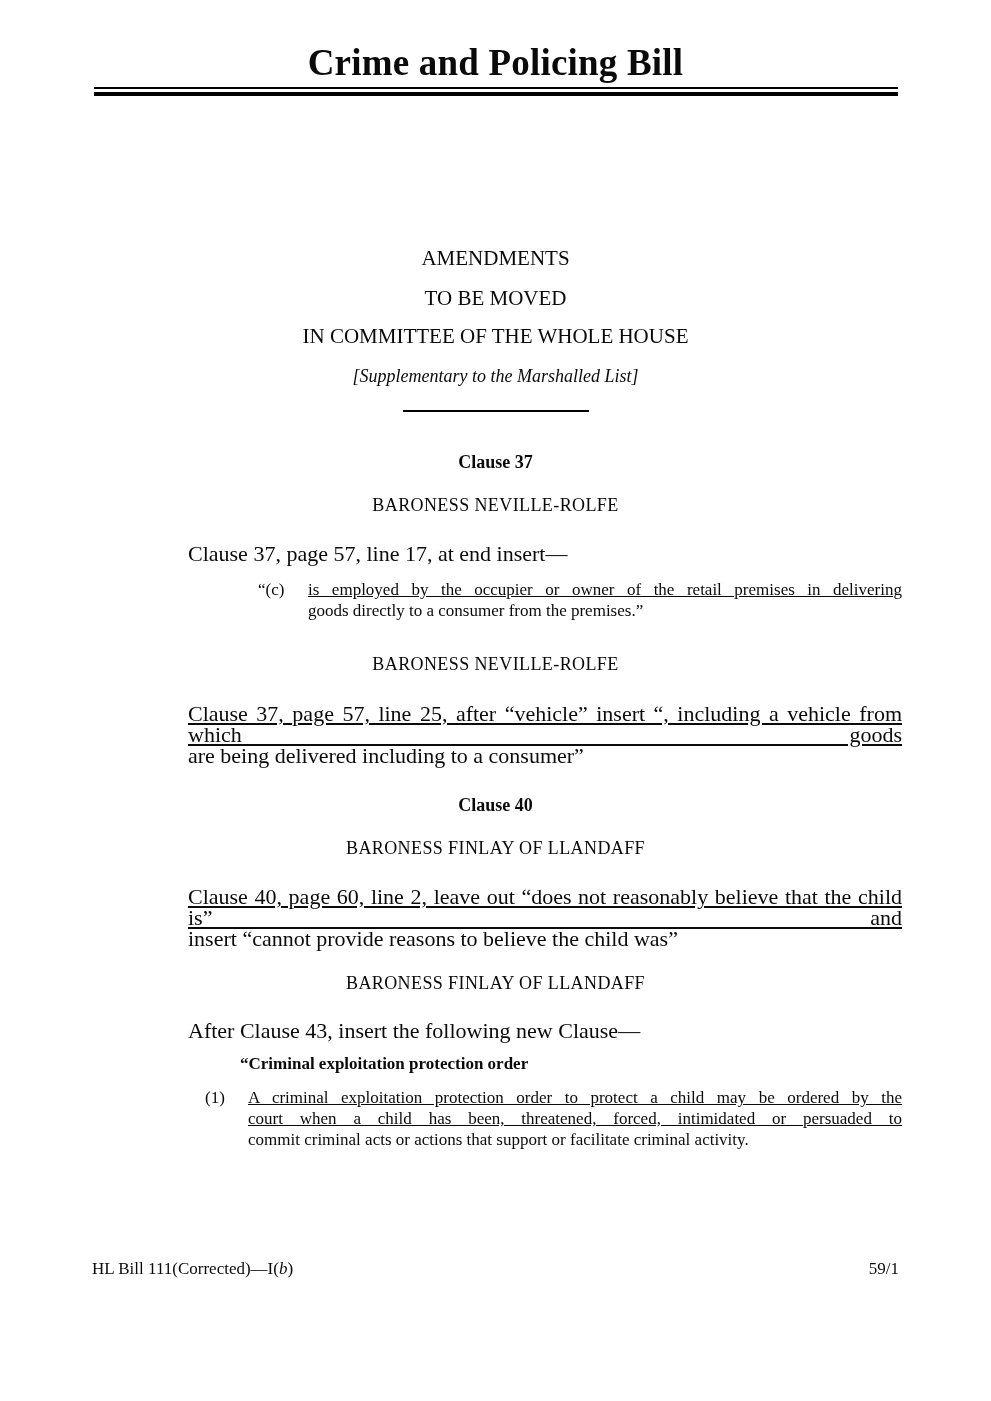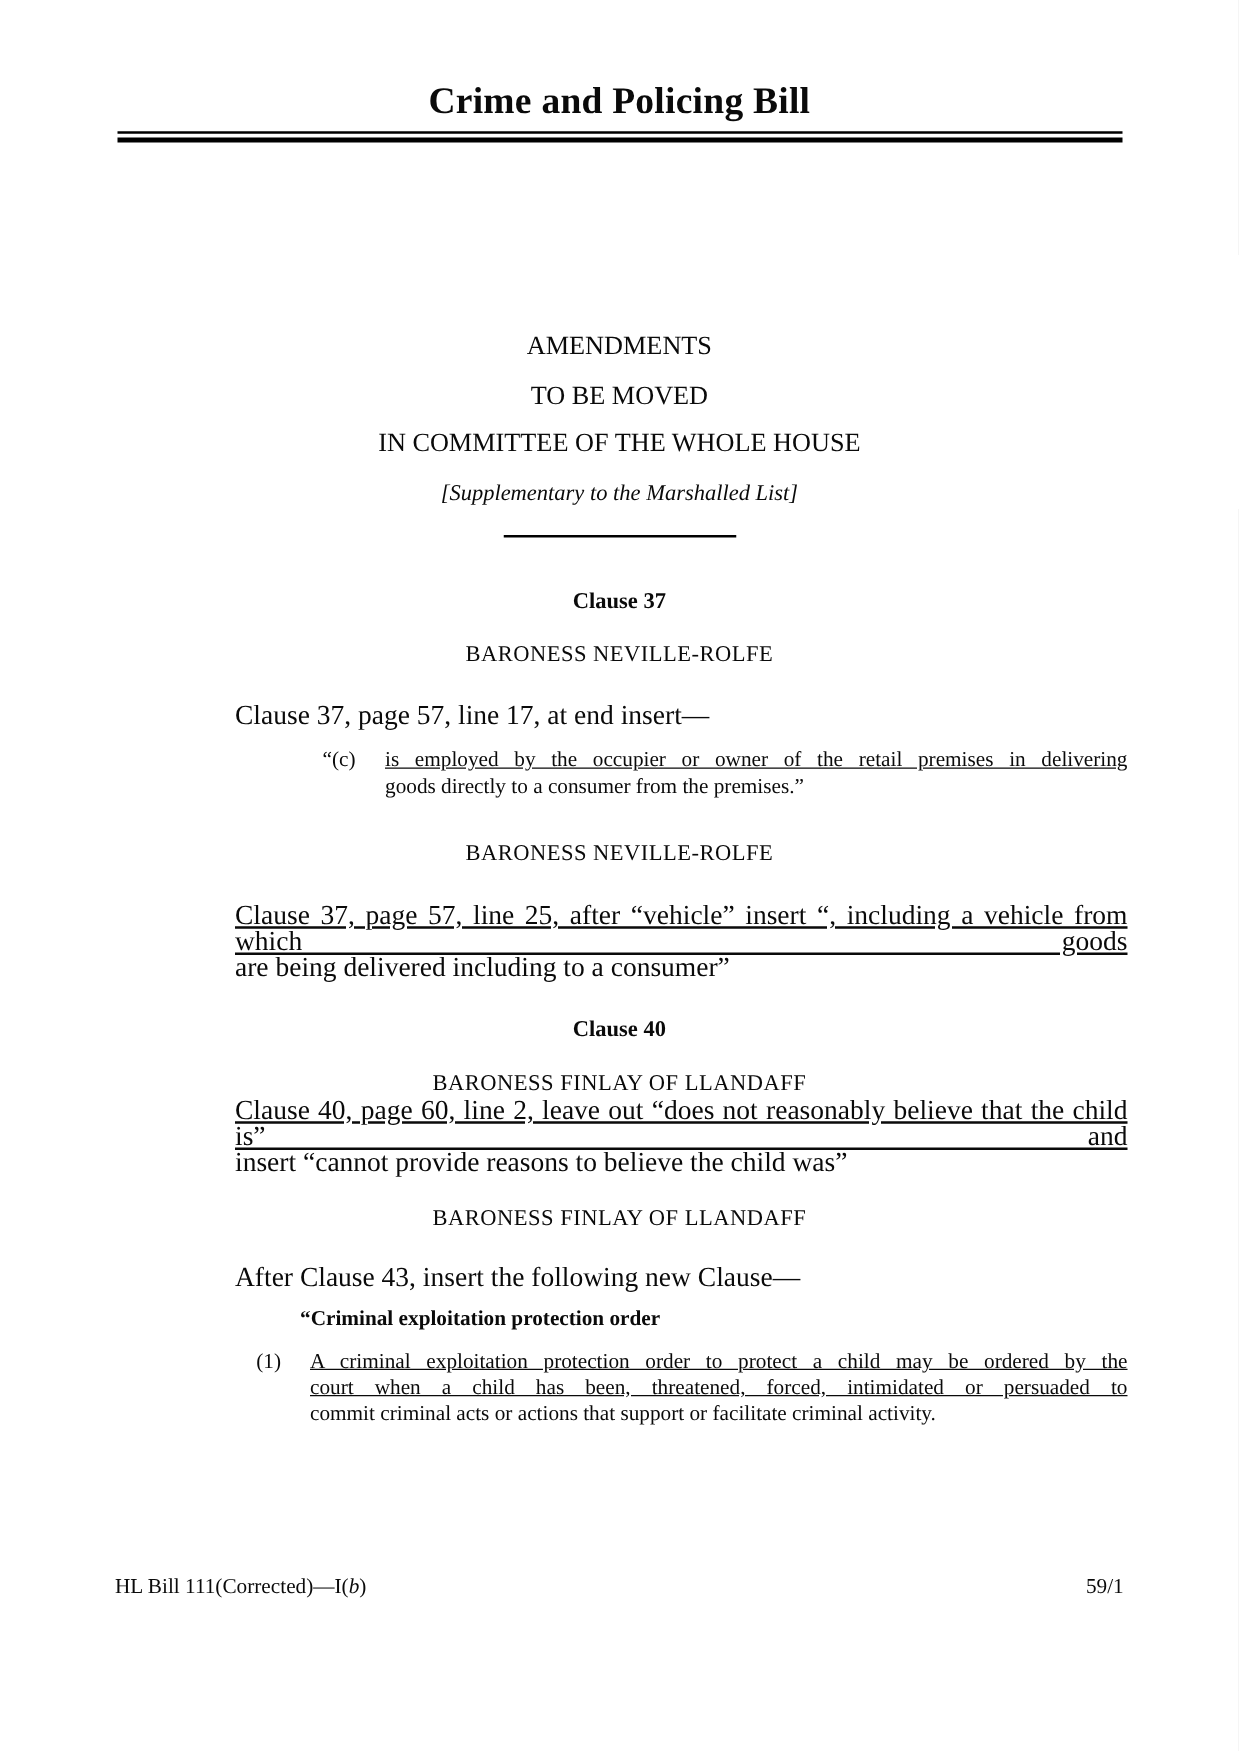--- a/index.html
+++ b/index.html
@@ -7,23 +7,23 @@
     position: relative;
     width: 991px;
     height: 1401px;
     background: #ffffff;
     margin: 0 auto;
     font-family: "Liberation Serif", "DejaVu Serif", serif;
     color: #0a0a0a;
     overflow: hidden;
   }
   .bill-title {
-    padding-top: 62px;
+    padding-top: 44px;
     text-align: center;
-    font-size: 30px;
+    font-size: 37px;
     font-weight: bold;
     line-height: 38px;
     letter-spacing: 0.2px;
   }
   .double-rule {
     width: 804px;
     height: 3px;
     margin: 5px auto 0 auto;
     border-top: 2px solid #000;
     border-bottom: 4px solid #000;
@@ -61,21 +61,21 @@
     letter-spacing: 0.4px;
   }
   .ch-37   { margin-top: 39px; }
   .sp-1    { margin-top: 21px; }
   .instr-1 { margin-top: 27px; }
   .sub-c   { margin-top: 15px; }
   .sp-2    { margin-top: 32px; }
   .par-2   { margin-top: 28px; }
   .ch-40   { margin-top: 28px; }
   .sp-3    { margin-top: 21px; }
-  .par-3   { }
+  .par-3   { margin-top: 27px; }
   .ch-43   { margin-top: 28px; }
   .sp-4    { margin-top: 23px; }
   .instr-4 { margin-top: 26px; }
   .nc-title{ margin-top: 12px; margin-left: 240px; font-weight: bold; font-size: 17px; line-height: 21px; }
   .sub-1   { margin-top: 13px; }
   .body-par {
     margin-left: 188px;
     width: 714px;
     font-size: 22px;
     line-height: 21px;

